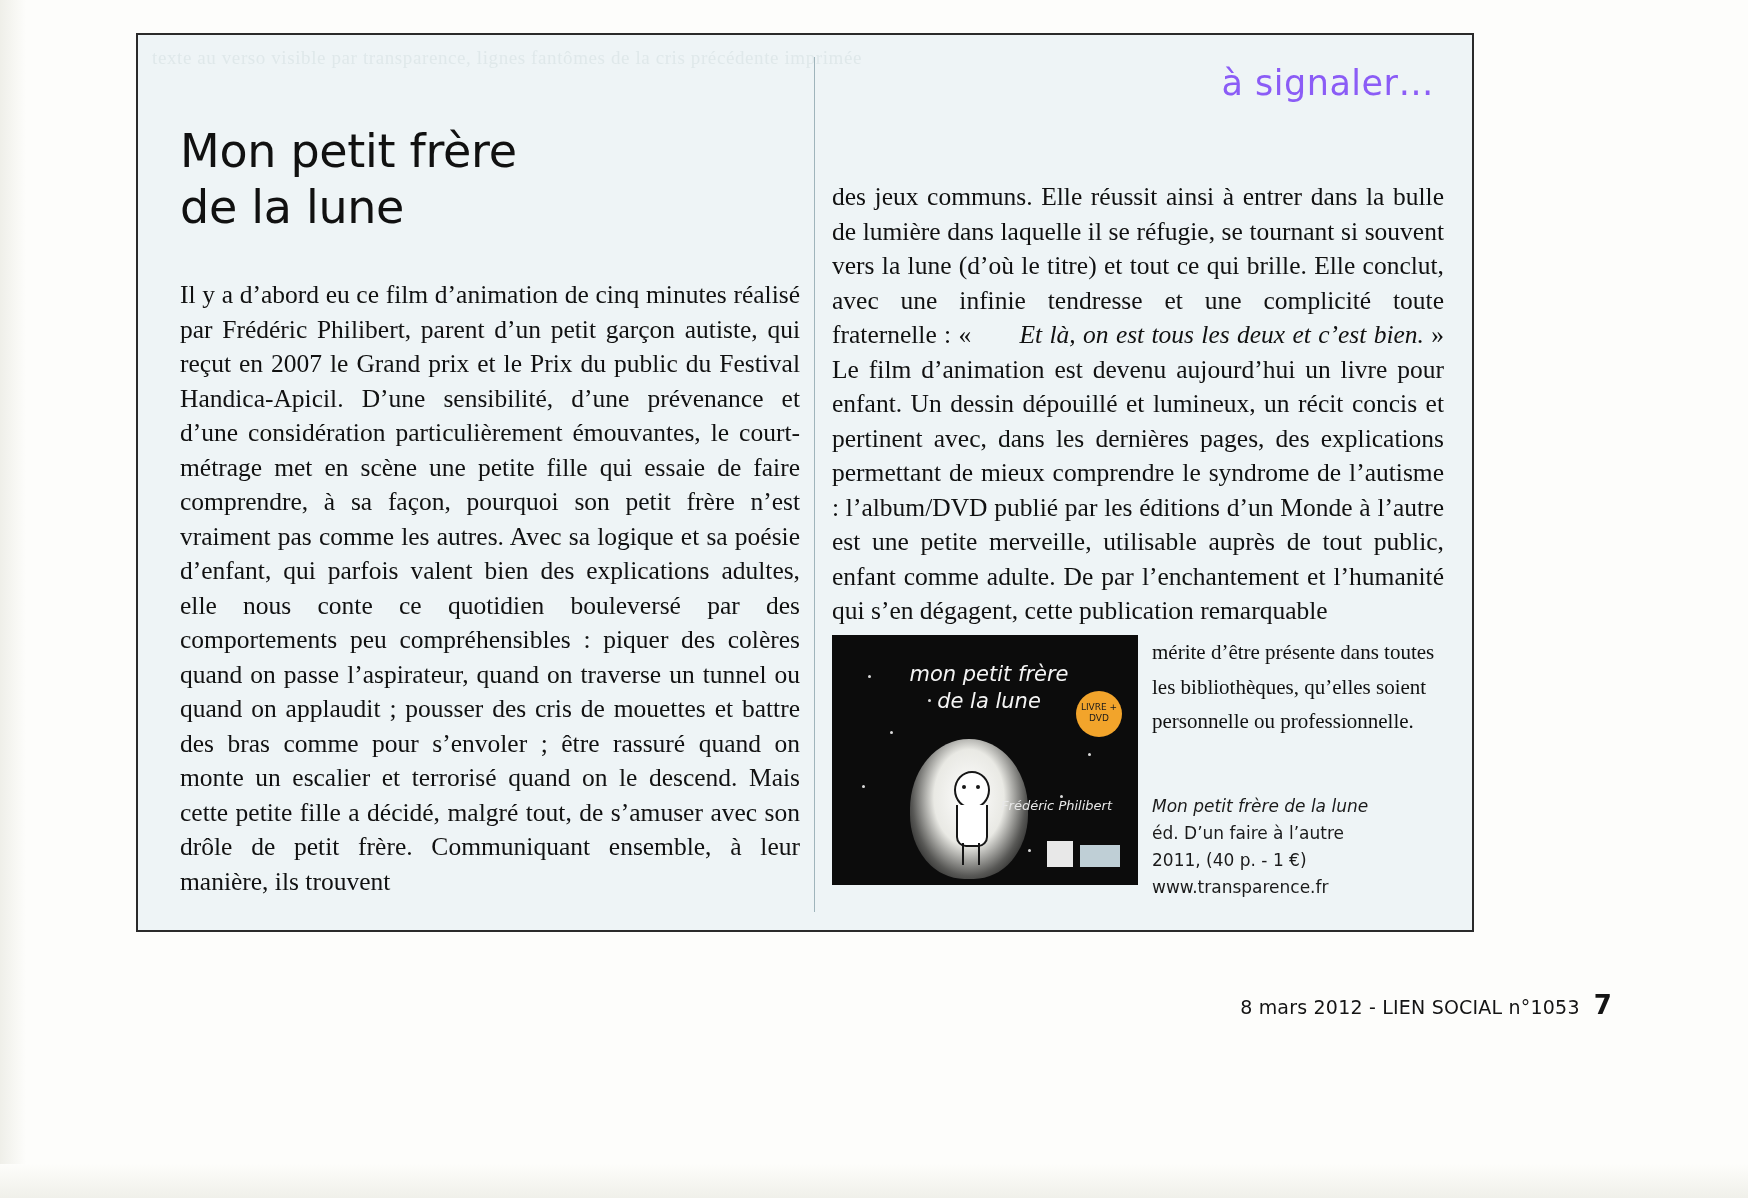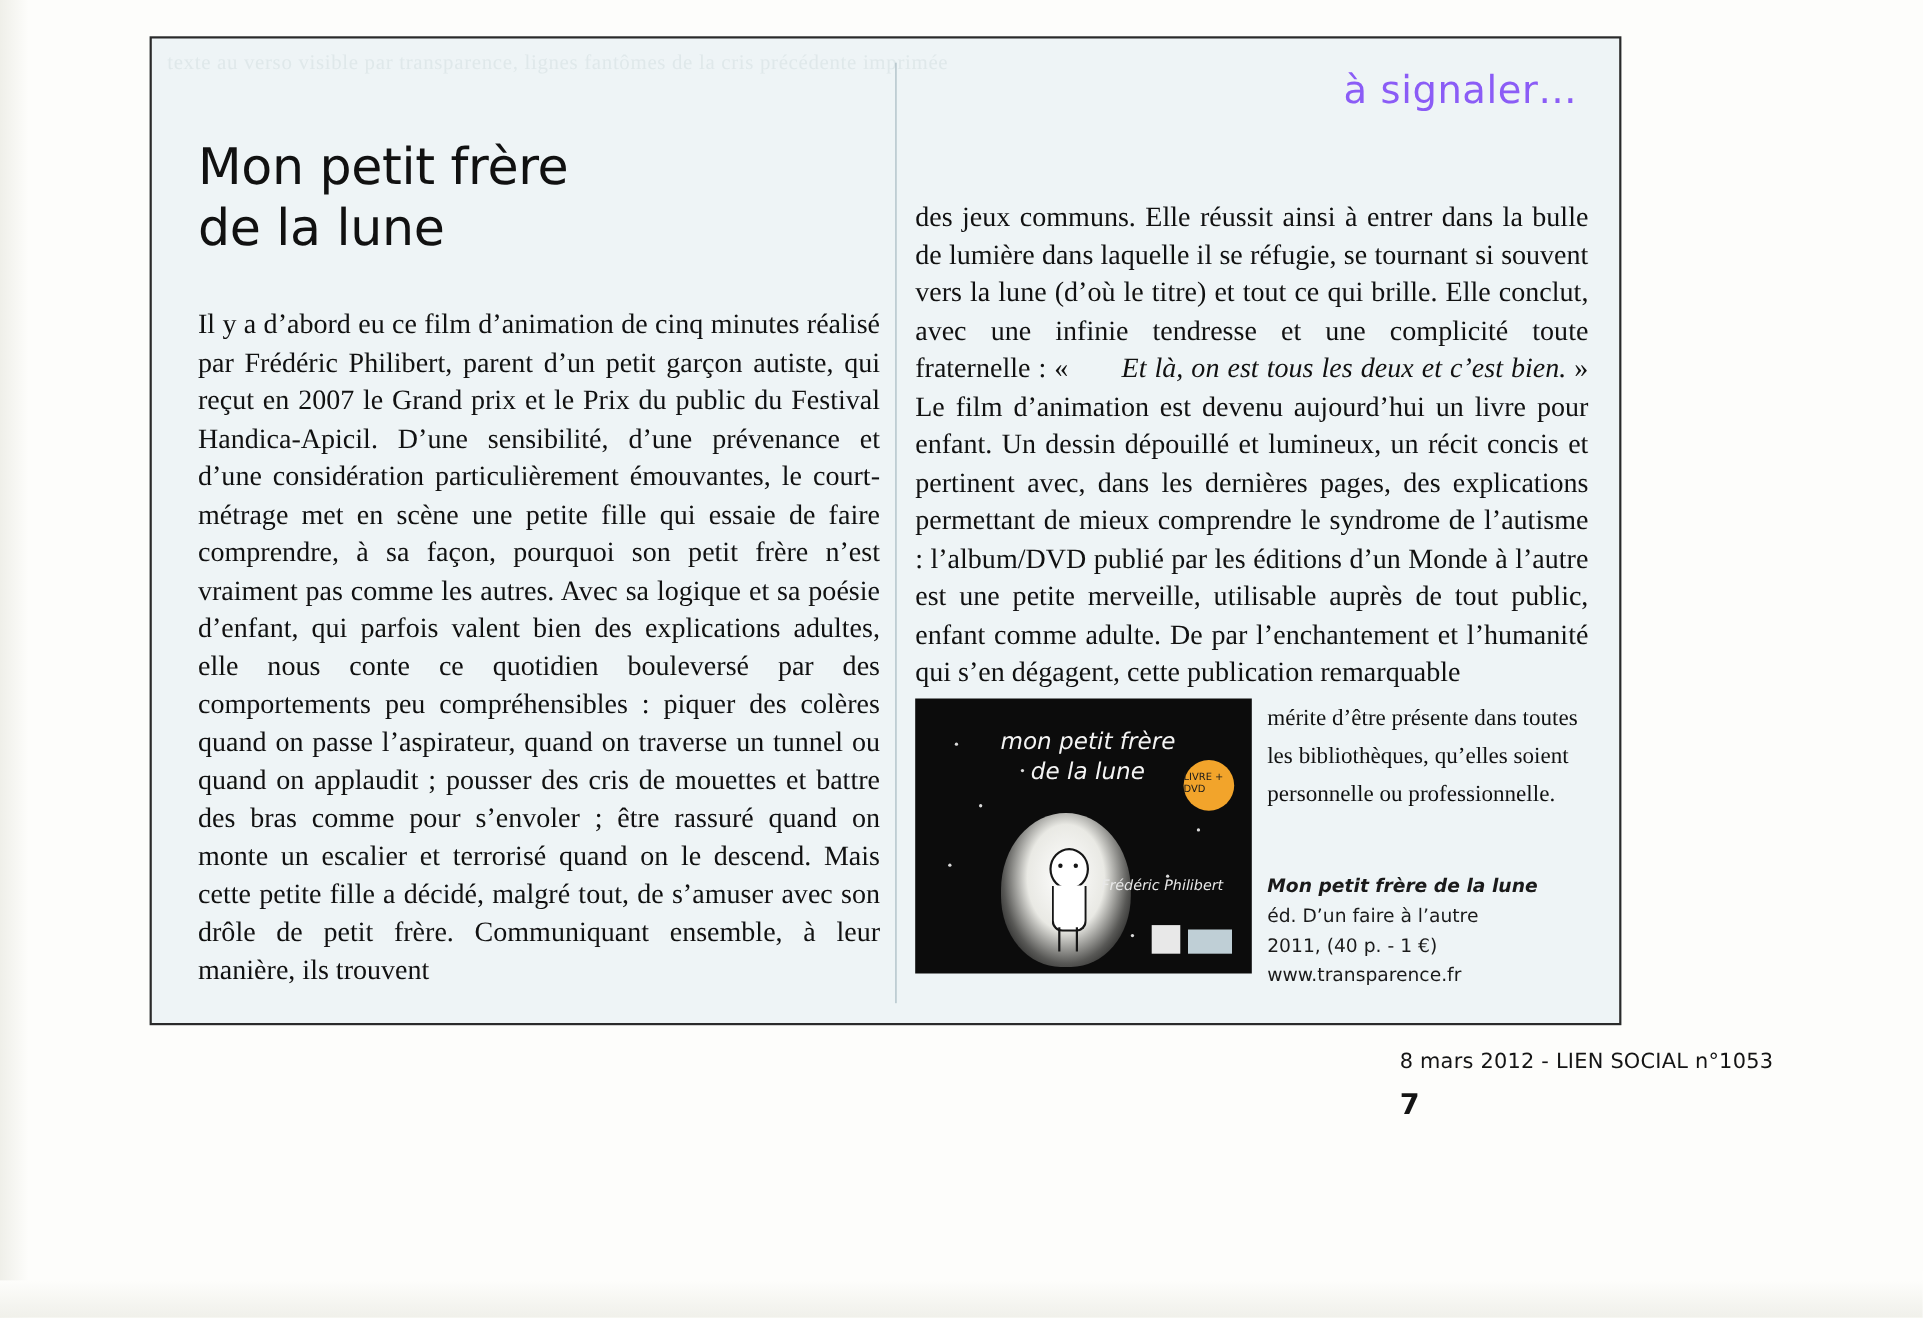--- a/index.html
+++ b/index.html
@@ -148,21 +148,21 @@
     right: 16px;
     top: 56px;
     width: 46px;
     height: 46px;
     border-radius: 50%;
     background: #f2a42b;
     color: #1a1a1a;
     font-family: "DejaVu Sans", sans-serif;
     font-size: 9px;
     line-height: 11px;
-    text-align: left;
+    text-align: center;
     padding-top: 11px;
     box-sizing: border-box;
   }
   .cover-glow {
     position: absolute;
     left: 78px;
     top: 104px;
     width: 118px;
     height: 140px;
     border-radius: 50% 50% 46% 46%;
@@ -257,35 +257,34 @@
   .credits {
     position: absolute;
     left: 1014px;
     top: 758px;
     width: 300px;
     font-family: "DejaVu Sans", sans-serif;
     font-size: 17px;
     line-height: 27px;
     color: #1a1a1a;
   }
-  .credits .it { font-style: italic; font-weight: bold; }
+  .credits .it { font-style: italic; }
 
   
   .footer {
     position: absolute;
     right: 136px;
     bottom: 178px;
     font-family: "DejaVu Sans", sans-serif;
     font-size: 19px;
     color: #141414;
     letter-spacing: 0.2px;
     display: flex;
     align-items: baseline;
     gap: 14px;
-    flex-direction: column;
   }
   .footer .page-number {
     font-size: 26px;
     font-weight: bold;
   }
 </style>
 </head>
 <body>
 
 <div class="page-scan">

